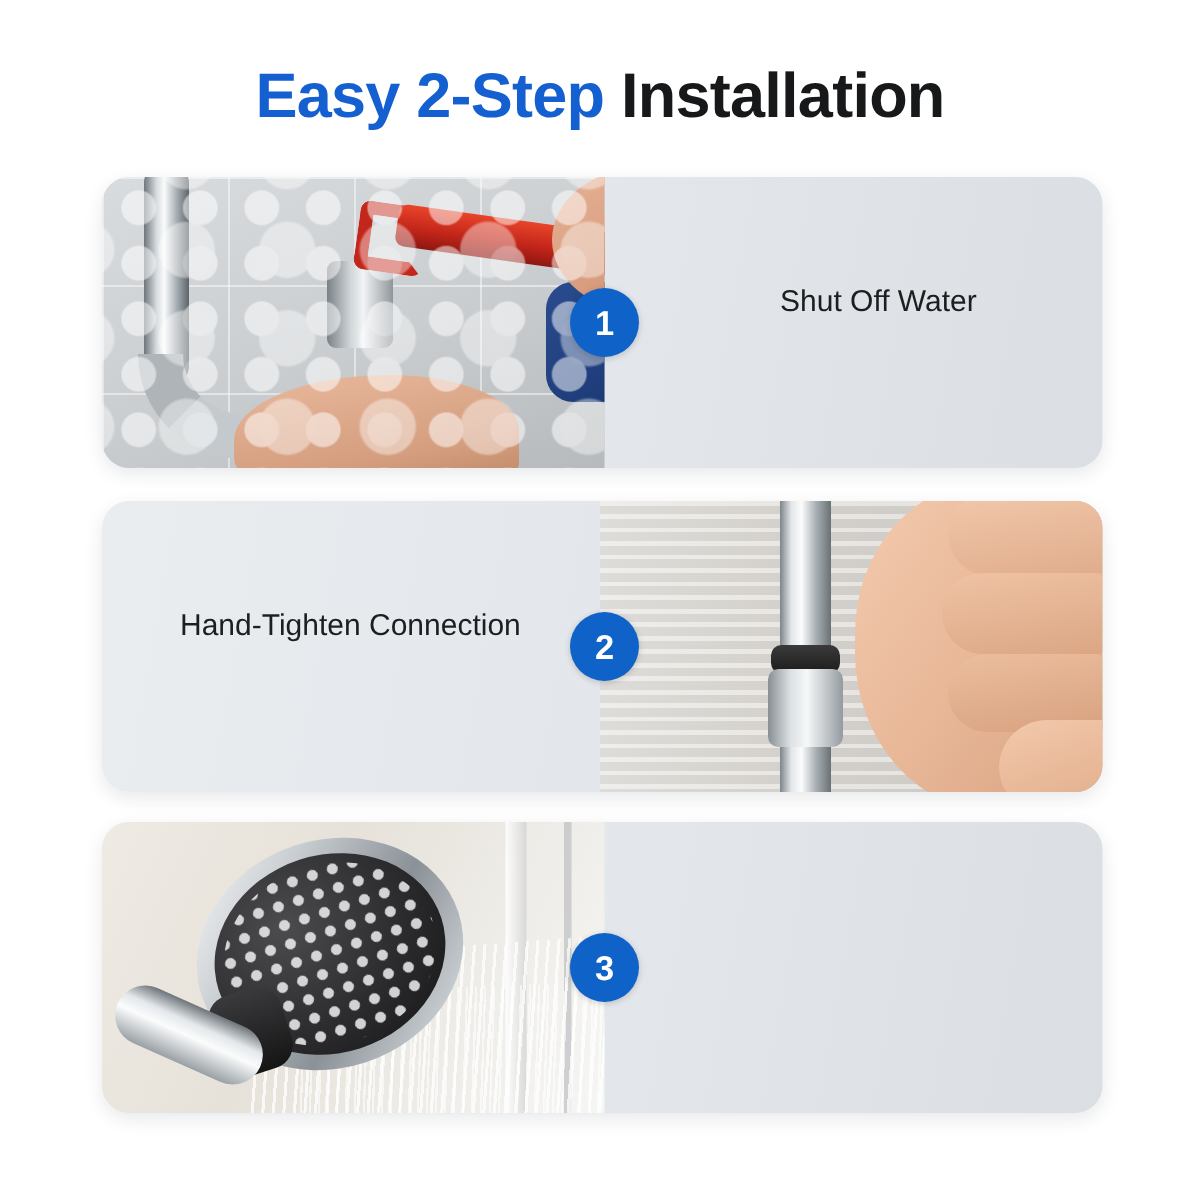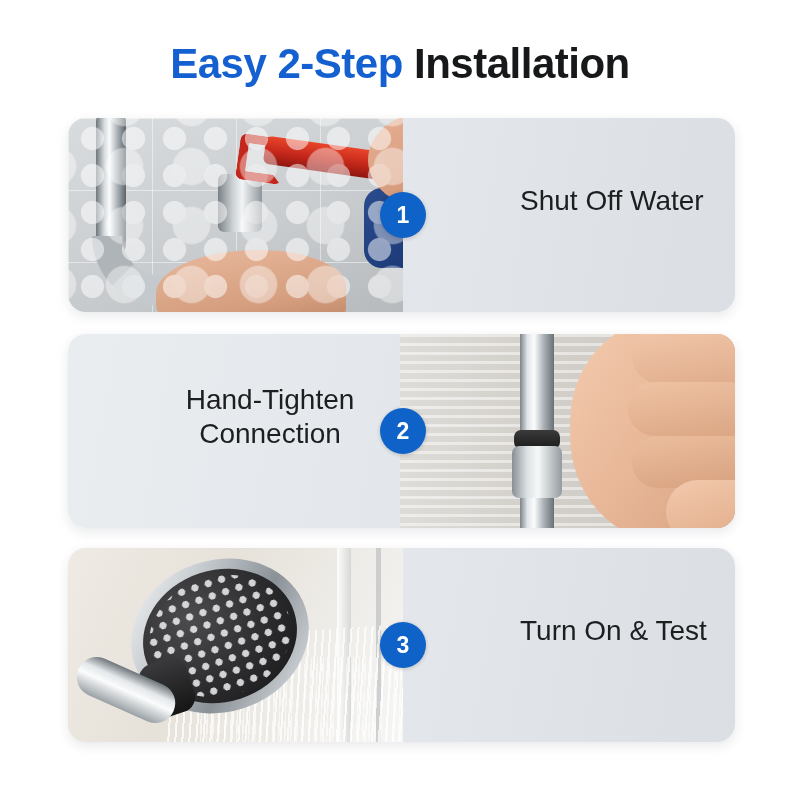--- a/index.html
+++ b/index.html
@@ -59,25 +59,24 @@
   }
   .photo-left  { left: 0; }
   .photo-right { right: 0; }
 
   .card-text {
     position: absolute;
     top: 0;
     height: 166px;
     display: flex;
     align-items: center;
-    font-size: 28px;
+    font-size: 20px;
     line-height: 34px;
     color: #1D1E20;
     font-weight: 400;
-    text-align: center;
   }
   .text-right { left: 452px; width: 270px; }
   .text-left  { left: 52px;  width: 300px; }
 
   
   .step-badge {
     position: absolute;
     top: 74px;
     left: 312px;
     width: 46px;
@@ -322,16 +321,15 @@
       <div class="door-edge2"></div>
       <div class="spray"></div>
       <div class="spray2"></div>
       <div class="head-chrome"></div>
       <div class="head-face"></div>
       <div class="nozzles"></div>
       <div class="handle-collar"></div>
       <div class="handle"></div>
     </div>
     <div class="step-badge">3</div>
-    <div class="card-text text-right">Turn On &amp; Test</div>
   </div>
 
 </div>
 
 </body></html>

